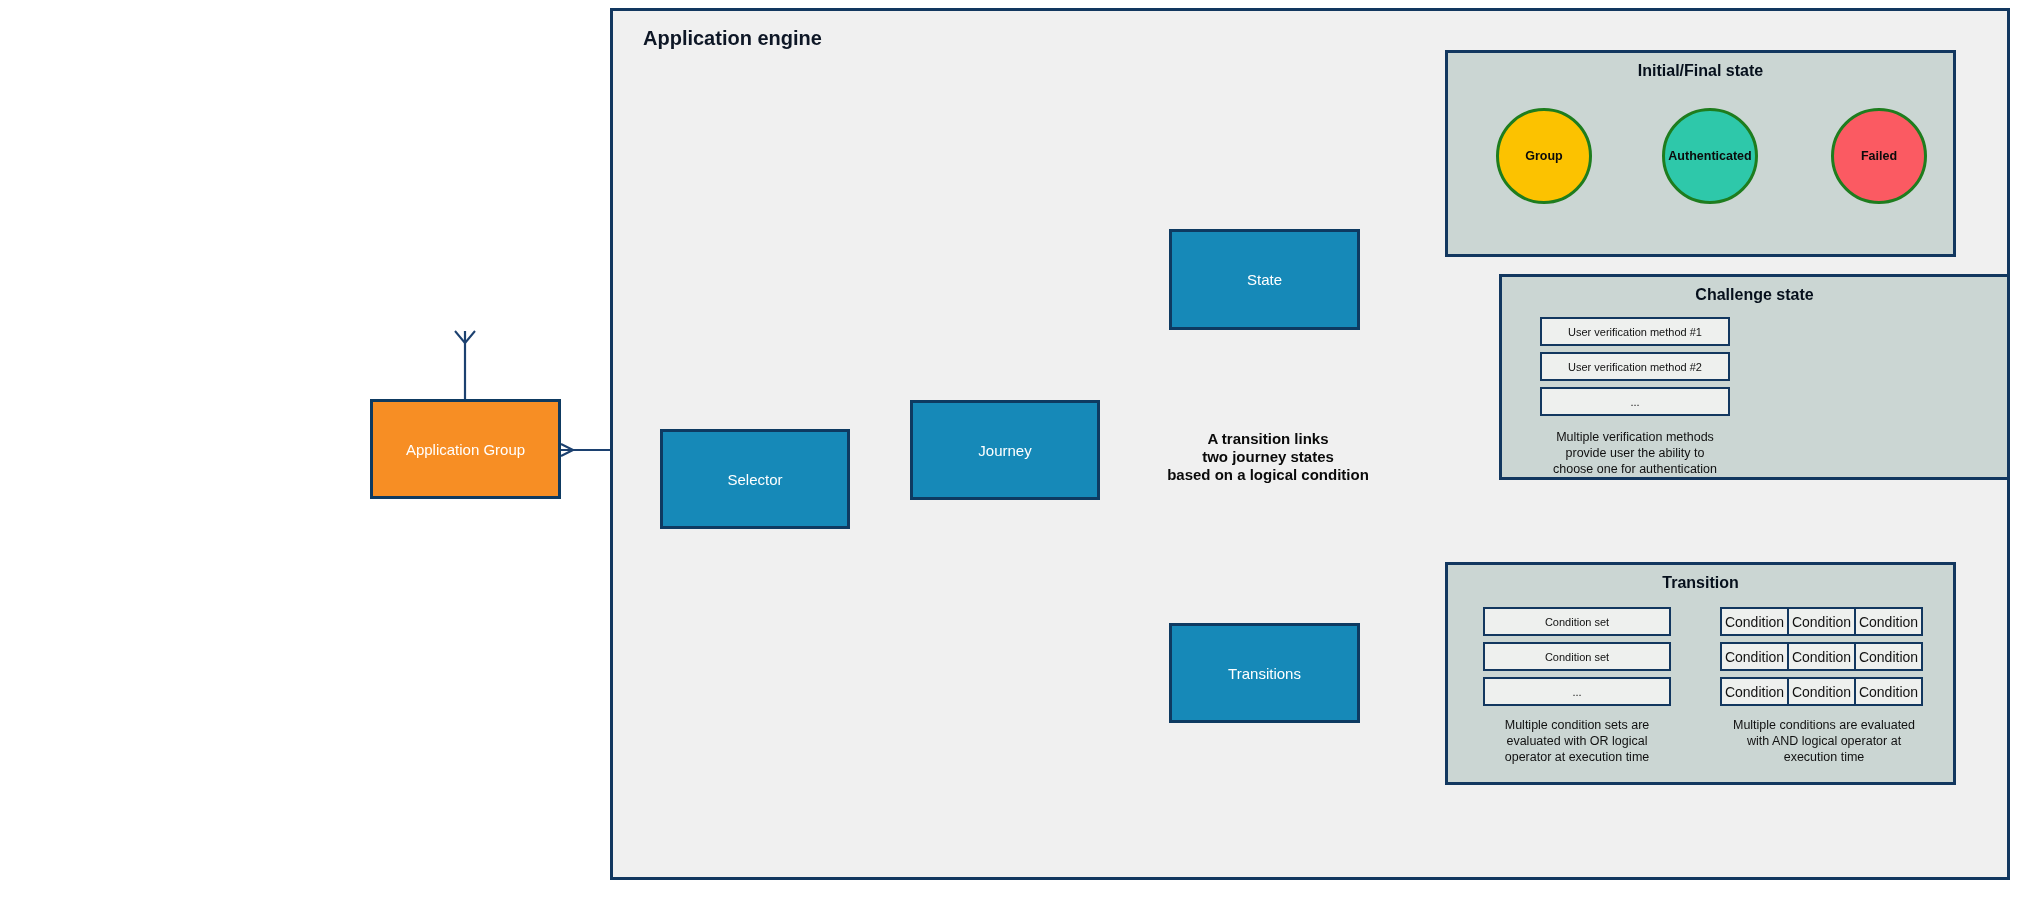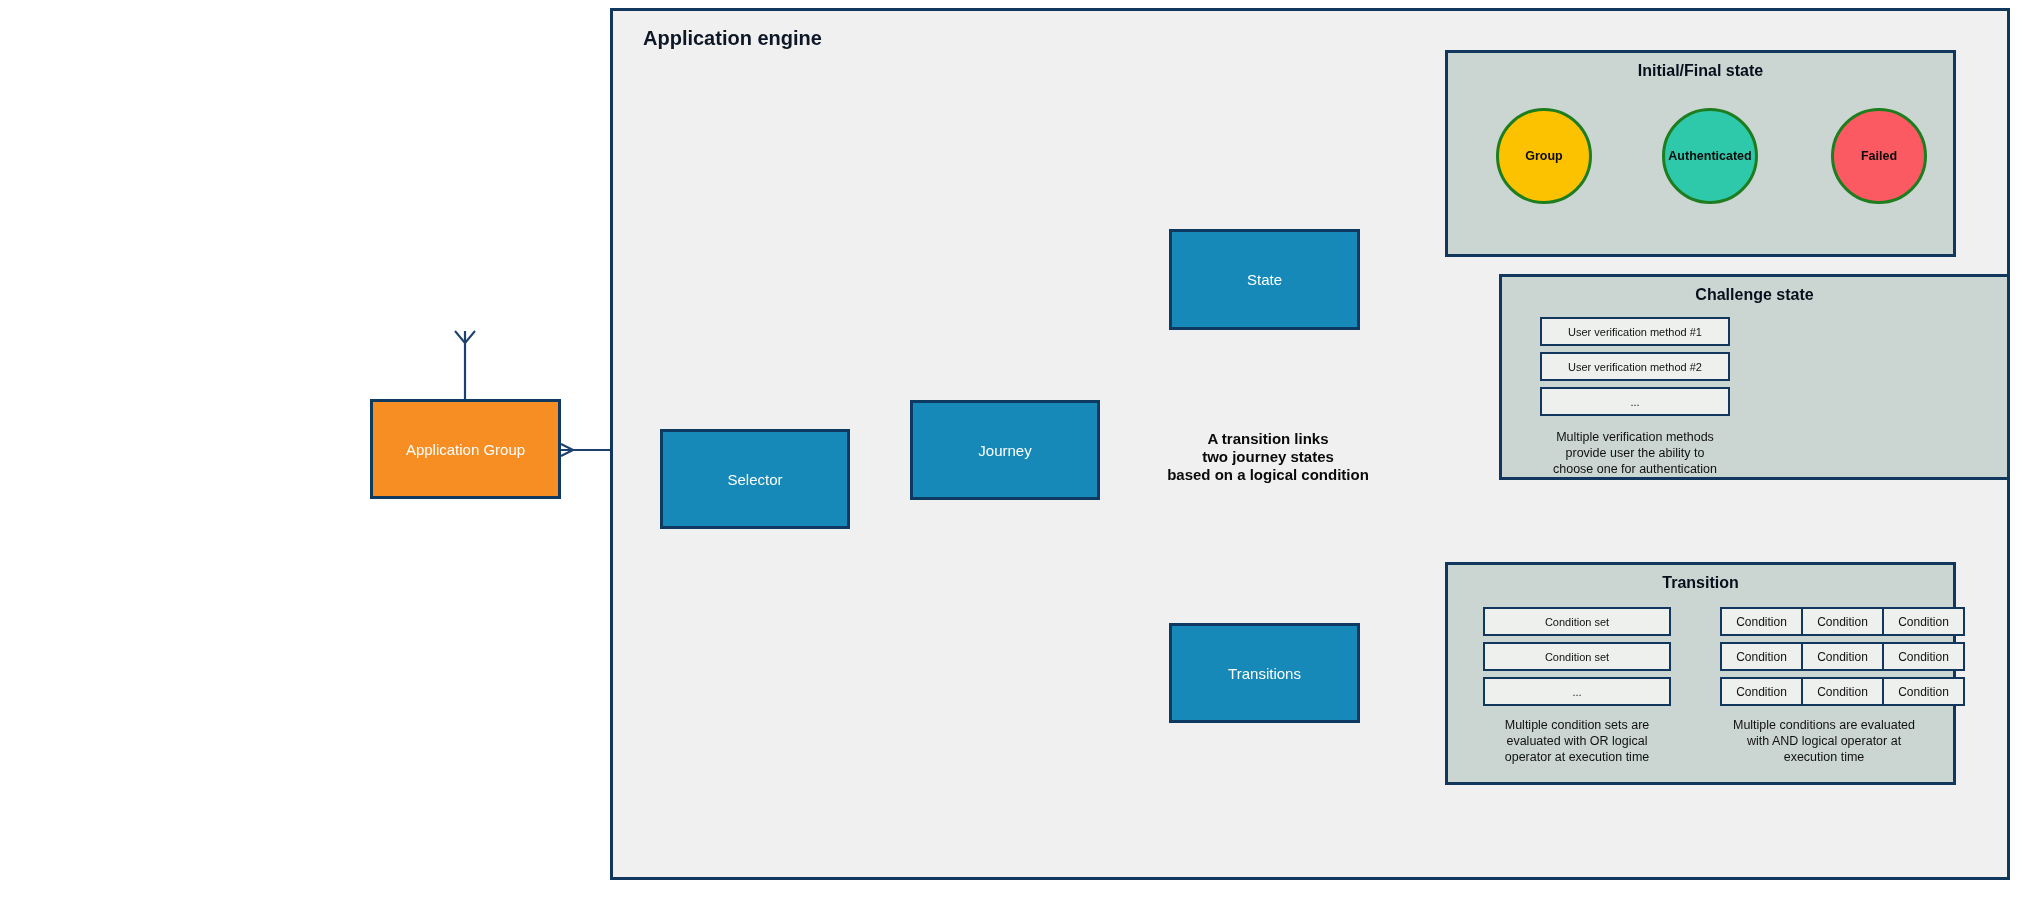--- a/index.html
+++ b/index.html
@@ -32,22 +32,22 @@
     border:3px solid #1e7d1e;box-sizing:border-box;
     display:flex;align-items:center;justify-content:center;
     font-weight:bold;font-size:12.5px;color:#0b0b0b;text-align:center;
   }
   .mini{
     position:absolute;background:#eef0ee;border:2px solid #12375f;box-sizing:border-box;
     display:flex;align-items:center;justify-content:center;font-size:11px;color:#111;
   }
   .cellrow{position:absolute;display:flex;}
   .cell{
-    width:83px;height:29px;background:#eef0ee;border:2px solid #12375f;box-sizing:border-box;
-    display:flex;align-items:center;justify-content:center;font-size:12px;color:#111;flex:0 0 auto;
+    width:69px;height:29px;background:#eef0ee;border:2px solid #12375f;box-sizing:border-box;
+    display:flex;align-items:center;justify-content:center;font-size:14px;color:#111;flex:0 0 auto;
   }
   .cell + .cell{margin-left:-2px;}
   .caption{
     position:absolute;text-align:center;font-size:12.5px;line-height:16px;color:#111;
     white-space:pre-line;
   }
   .annotation{
     position:absolute;left:1118px;top:430px;width:300px;text-align:center;
     font-weight:bold;font-size:15px;line-height:18px;color:#0a0a0a;white-space:pre-line;
   }

